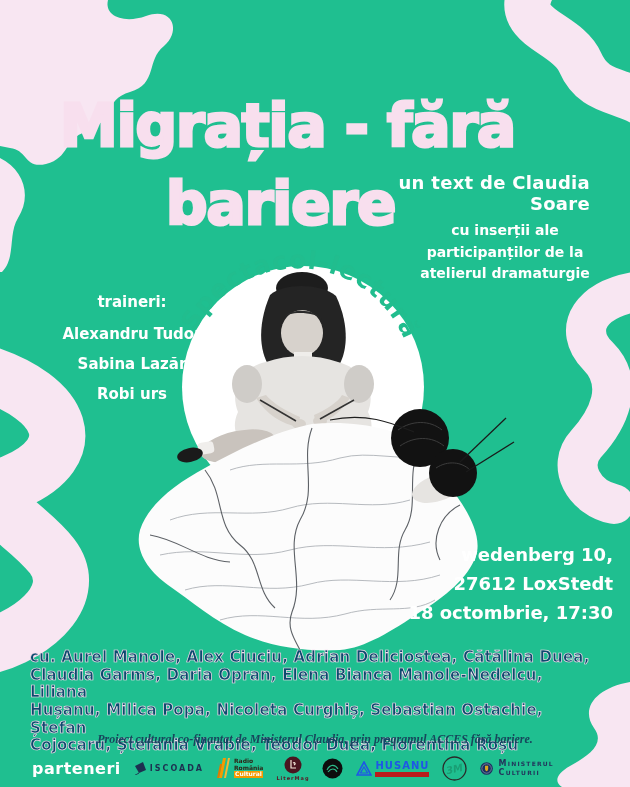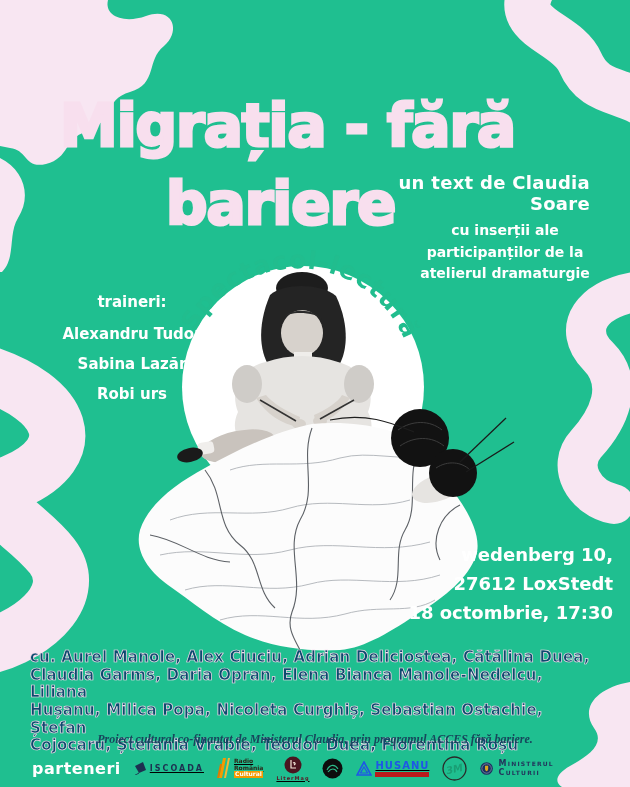--- a/index.html
+++ b/index.html
@@ -45,21 +45,21 @@
 
   
   .funding{left:0;top:732px;width:630px;text-align:center;color:#17465c;
            font-family:"Liberation Serif","DejaVu Serif",serif;
            font-style:italic;font-weight:bold;font-size:12px;}
 
   
   .partners{left:32px;top:752px;width:545px;height:32px;display:flex;
             align-items:center;gap:13px;}
   .partners .plabel{color:#ffffff;font-size:16px;font-weight:bold;letter-spacing:.5px;}
-  .logo{display:flex;align-items:center;gap:3px;text-decoration:underline;}
+  .logo{display:flex;align-items:center;gap:3px;}
   .iscoada-text{font-size:8px;font-weight:bold;color:#1d3050;letter-spacing:2px;}
   .radio-text{font-size:6px;line-height:1.15;font-weight:bold;color:#2e2416;}
   .radio-text .hl{background:#f59a00;color:#ffffff;padding:0 1px;display:inline-block;}
   .litermag{flex-direction:column;gap:1px;}
   .litermag .cap{font-size:5px;color:#5c1624;letter-spacing:1px;font-weight:bold;}
   .husanu-text{font-size:10px;font-weight:bold;color:#1f57e6;letter-spacing:1px;
                border-bottom:5px solid #b91c1c;padding-bottom:1px;}
   .minister{margin-left:auto;display:flex;align-items:center;gap:5px;margin-right:58px;}
   .minister-text{font-size:8px;color:#23355c;letter-spacing:1.2px;font-variant:small-caps;
                  font-weight:bold;}

